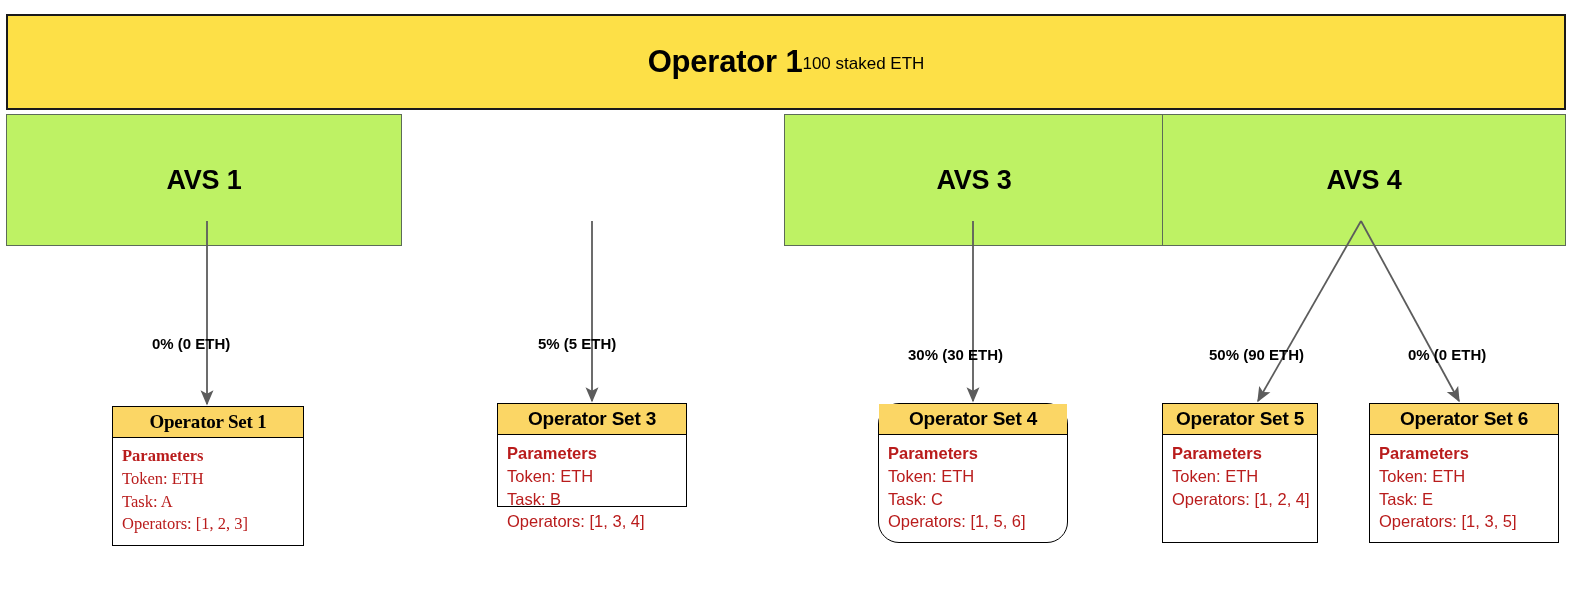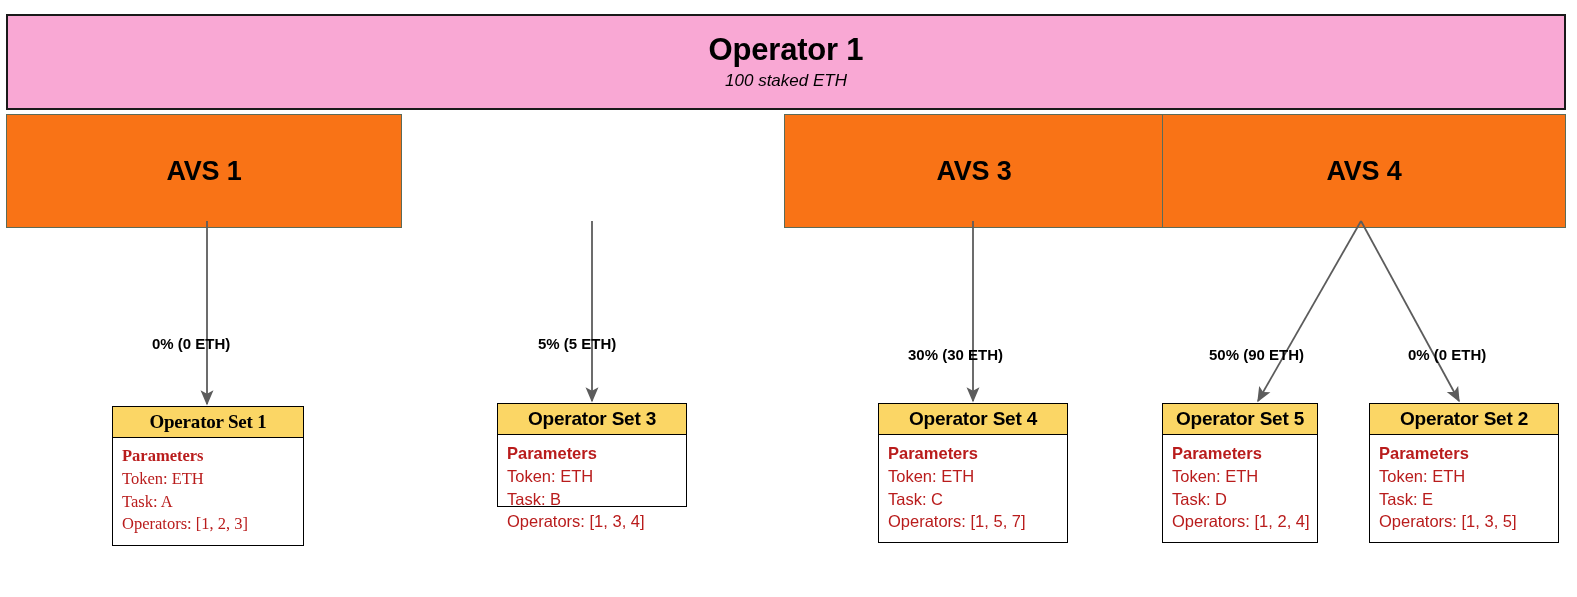--- a/index.html
+++ b/index.html
@@ -19,56 +19,55 @@
     overflow: hidden;
   }
 
   
   .operator-box {
     position: absolute;
     left: 6px;
     top: 14px;
     width: 1560px;
     height: 96px;
-    background: #f9a8d4;
+    background: #fde047;
     border: 2px solid #1a1a1a;
     box-sizing: border-box;
     display: flex;
-    flex-direction: column;
+    flex-direction: row;
     align-items: center;
     justify-content: center;
   }
   .operator-title {
     font-size: 31px;
     font-weight: bold;
     color: #000000;
     line-height: 1.1;
     letter-spacing: -0.2px;
   }
   .operator-sub {
     font-size: 17px;
     color: #000000;
     margin-top: 5px;
     line-height: 1.1;
-    font-style: italic;
   }
 
   
   .avs-row {
     position: absolute;
     left: 6px;
     top: 114px;
     width: 1560px;
     height: 106px;
   }
   .avs-cell {
     position: absolute;
     top: 0;
-    height: 114px;
-    background: #f97316;
+    height: 132px;
+    background: #bef264;
     border: 1.6px solid #5c6b58;
     box-sizing: border-box;
     display: flex;
     align-items: center;
     justify-content: center;
   }
   .avs-label {
     font-size: 27px;
     font-weight: bold;
     color: #000000;
@@ -194,47 +193,46 @@
       <span class="opset-head-label">Operator Set 3</span>
     </div>
     <div class="opset-body">
       <div class="param-title">Parameters</div>
       <div>Token: ETH</div>
       <div>Task: B</div>
       <div>Operators: [1, 3, 4]</div>
     </div>
   </div>
 
-  <div class="opset" style="left:878px; top:403px; width:190px; height:140px;">
+  <div class="opset" style="left:878px; top:403px; width:190px; height:140px;border-radius:21px;">
     <div class="opset-head">
       <span class="opset-head-label">Operator Set 4</span>
     </div>
     <div class="opset-body">
       <div class="param-title">Parameters</div>
       <div>Token: ETH</div>
       <div>Task: C</div>
-      <div>Operators: [1, 5, 7]</div>
+      <div>Operators: [1, 5, 6]</div>
     </div>
   </div>
 
   <div class="opset" style="left:1162px; top:403px; width:156px; height:140px;">
     <div class="opset-head">
       <span class="opset-head-label">Operator Set 5</span>
     </div>
     <div class="opset-body">
       <div class="param-title">Parameters</div>
       <div>Token: ETH</div>
-      <div>Task: D</div>
       <div>Operators: [1, 2, 4]</div>
     </div>
   </div>
 
   <div class="opset" style="left:1369px; top:403px; width:190px; height:140px;">
     <div class="opset-head">
-      <span class="opset-head-label">Operator Set 2</span>
+      <span class="opset-head-label">Operator Set 6</span>
     </div>
     <div class="opset-body">
       <div class="param-title">Parameters</div>
       <div>Token: ETH</div>
       <div>Task: E</div>
       <div>Operators: [1, 3, 5]</div>
     </div>
   </div>
 
 </div>

